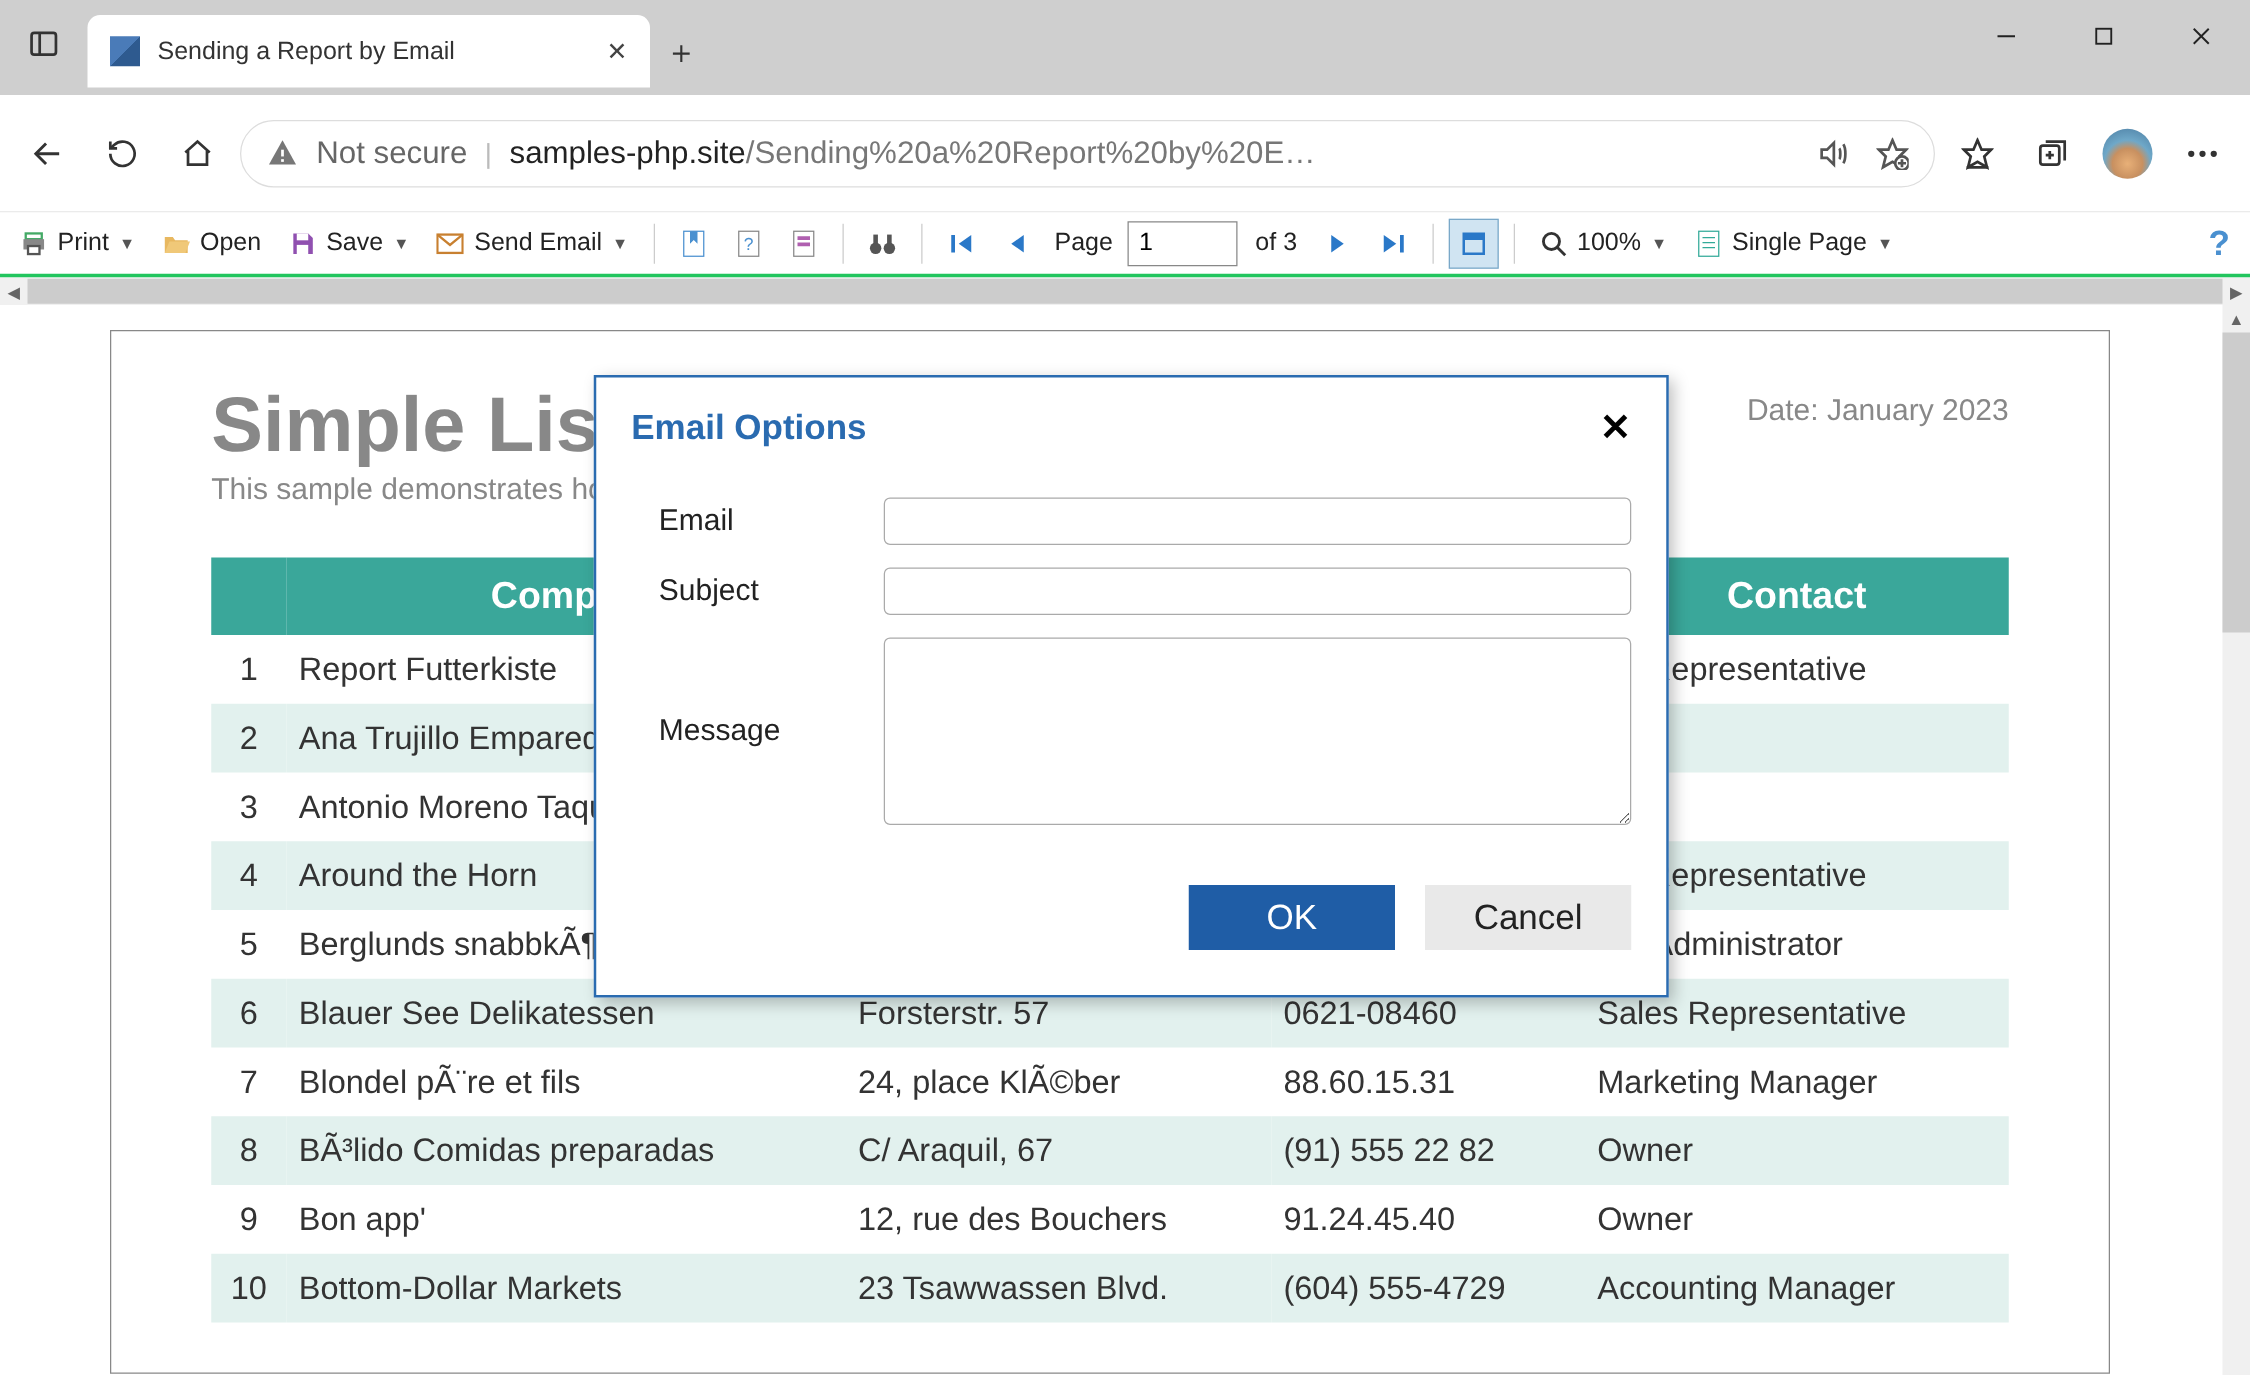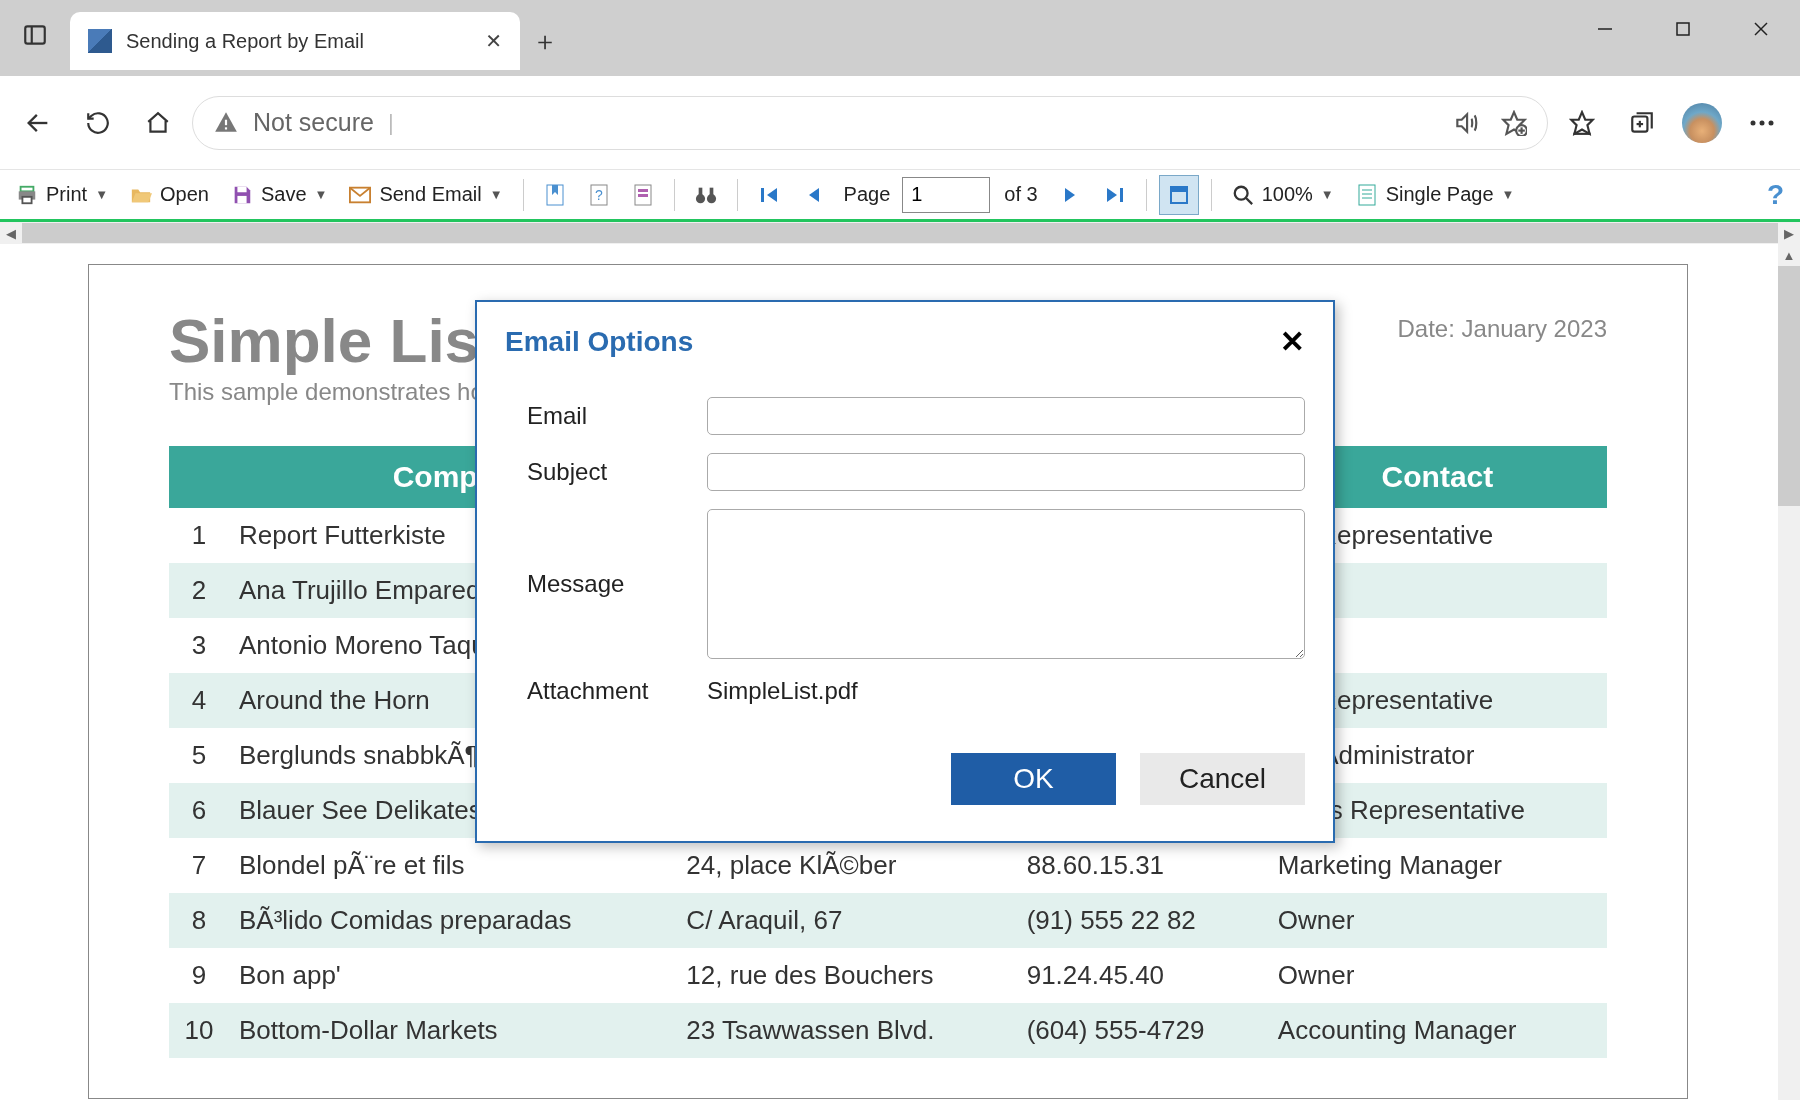--- a/index.html
+++ b/index.html
@@ -137,20 +137,21 @@
   <div class="urlbar">
     <span class="warn">
         <svg width="26" height="26" viewBox="0 0 24 24">
           <path d="M12 2 L22 20 L2 20 Z" fill="#777"></path>
           <rect x="11" y="9" width="2" height="5" fill="#fff"></rect>
           <rect x="11" y="16" width="2" height="2" fill="#fff"></rect>
         </svg>
       </span>
     <span class="notsecure">Not secure</span>
     <span class="sep">|</span>
+    <span class="url"><span>samples-php.site</span><span class="path">/Sending%20a%20Report%20by%20E…</span></span>
     <div class="url-right">
       <span>
           <svg width="26" height="26" viewBox="0 0 24 24" fill="none" stroke="#555" stroke-width="2">
             <path d="M4 9h4l5-5v16l-5-5H4z"></path>
             <path d="M17 8c1 1 1 7 0 8"></path>
             <path d="M20 5c2 3 2 11 0 14"></path>
           </svg>
         </span>
       <span>
           <svg width="26" height="26" viewBox="0 0 24 24" fill="none" stroke="#555" stroke-width="2">
@@ -459,22 +460,18 @@
       <input class="dlg-input" style="">
     </div>
     <div class="dlg-row">
       <div class="dlg-label">Subject</div>
       <input class="dlg-input" style="">
     </div>
     <div class="dlg-row" style="align-items:center;">
       <div class="dlg-label">Message</div>
       <textarea class="dlg-textarea" style=""></textarea>
     </div>
-    <div class="dlg-row">
-      <div class="dlg-label">Attachment</div>
-      <div class="dlg-attach-val">SimpleList.pdf</div>
-    </div>
   </div>
   <div class="dlg-foot">
     <button class="dlg-btn dlg-ok">OK</button>
     <button class="dlg-btn dlg-cancel">Cancel</button>
   </div>
 </div>
 
 </body></html>

